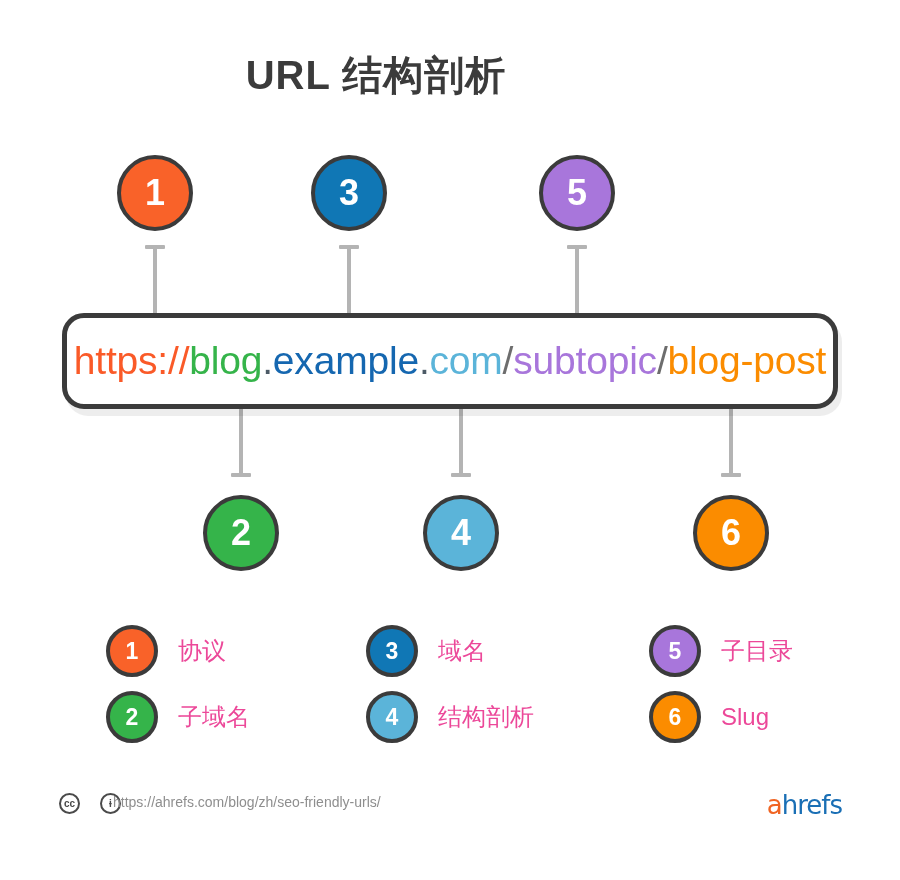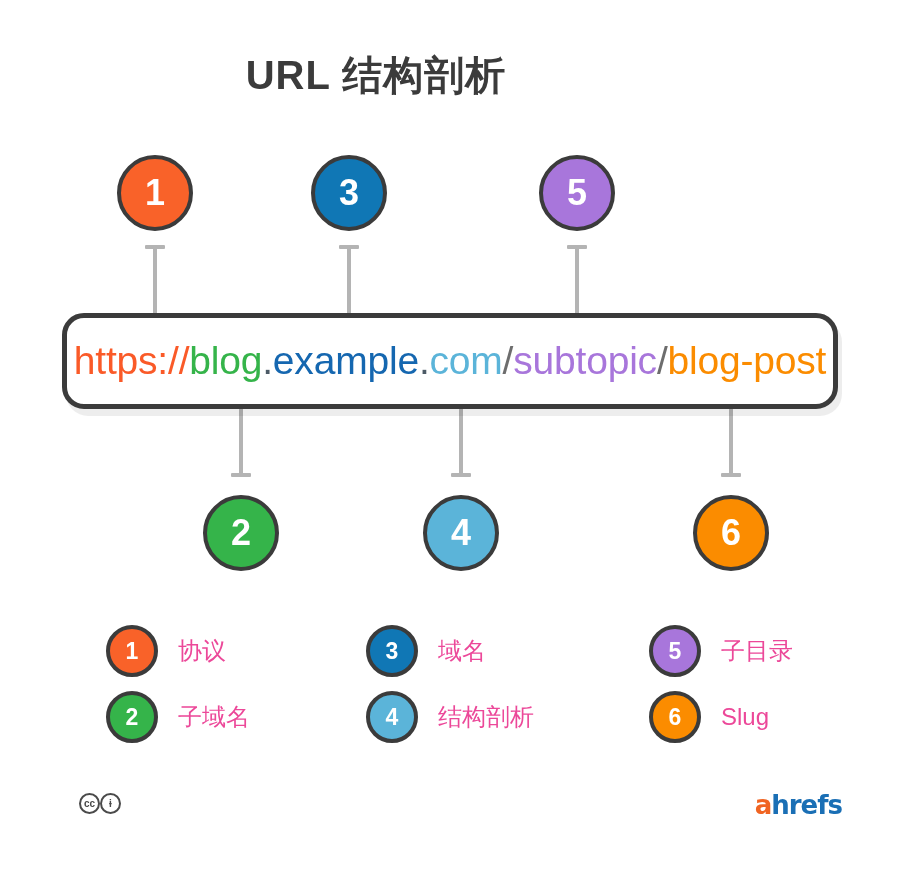--- a/index.html
+++ b/index.html
@@ -156,23 +156,22 @@
     left: 0;
     top: 793px;
     width: 900px;
     height: 40px;
   }
   #cc-icons {
     position: absolute;
     left: 59px;
     top: 0;
     display: flex;
-    gap: 0;
-    align-items: center;
-    margin-left: 20px;
+    gap: 20px;
+    align-items: center;
   }
   .cc-badge {
     width: 21px;
     height: 21px;
     border-radius: 50%;
     border: 2px solid #4a4a4a;
     box-sizing: border-box;
     display: flex;
     align-items: center;
     justify-content: center;
@@ -185,21 +184,21 @@
     left: 113px;
     top: 1px;
     font-size: 14px;
     color: #8e8e8e;
   }
   #brand-logo {
     position: absolute;
     right: 58px;
     top: -3px;
     font-size: 26px;
-    font-weight: bold;
+    font-weight: normal;
     letter-spacing: -1px;
     font-family: "DejaVu Sans", sans-serif;
   }
   #brand-a { color: #f06422; }
   #brand-rest { color: #1a6fb5; }
 </style>
 </head>
 <body>
 
 <div id="page-title">URL 结构剖析</div>
@@ -281,16 +280,17 @@
         <div class="legend-label">Slug</div>
       </div>
     </div>
   </div>
 
 <div id="footer">
   <div id="cc-icons">
       <div class="cc-badge">cc</div>
       <div class="cc-badge">ɨ</div>
     </div>
+  <div id="footer-url">https://ahrefs.com/blog/zh/seo-friendly-urls/</div>
   <div id="brand-logo">
     <span id="brand-a">a</span><span id="brand-rest">hrefs</span>
   </div>
 </div>
 
 </body></html>

